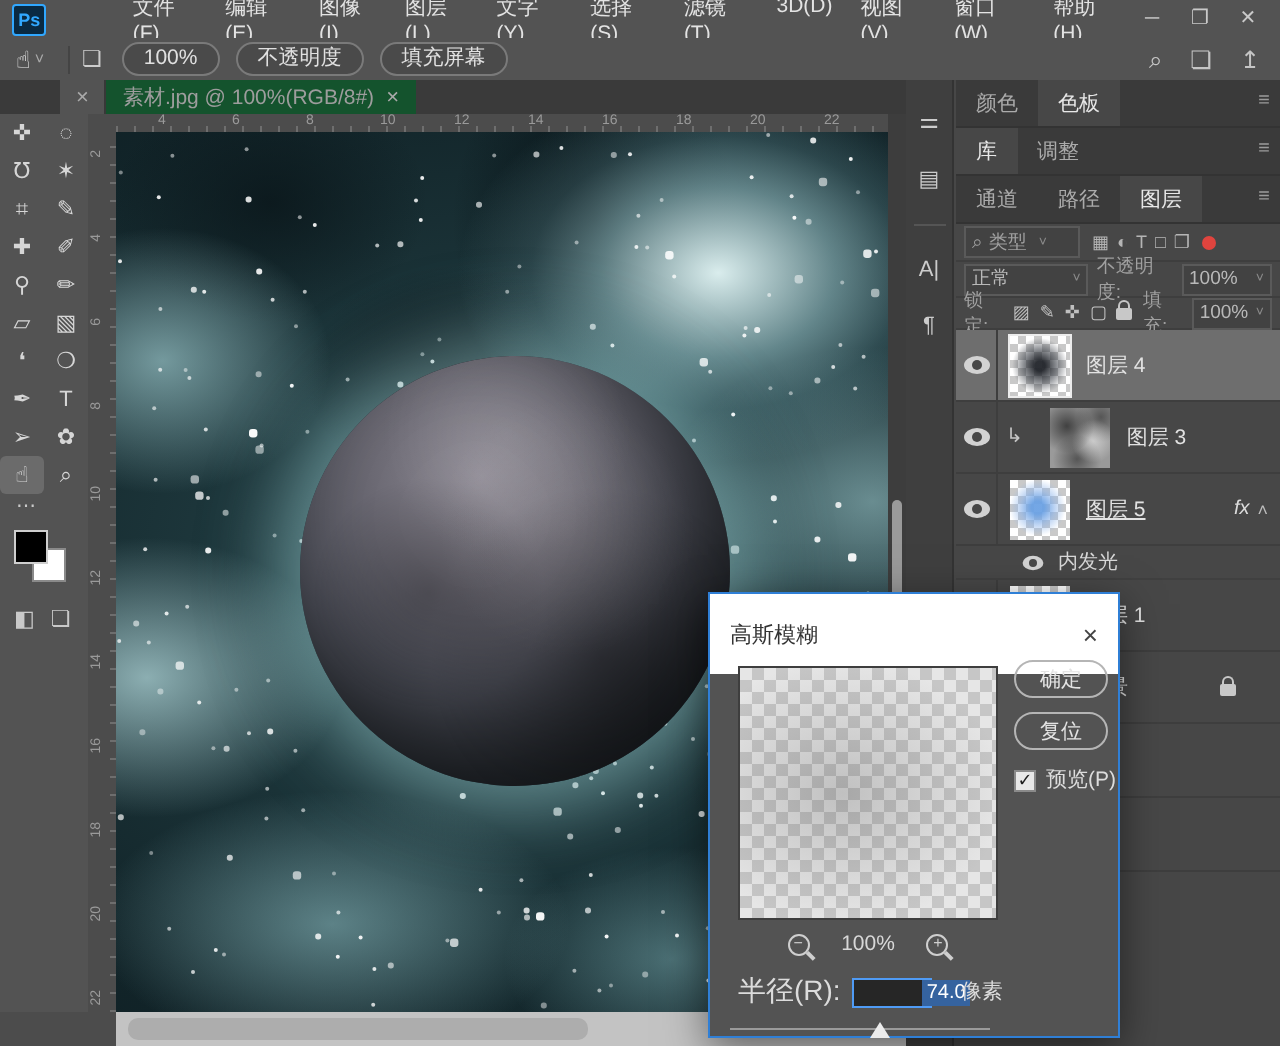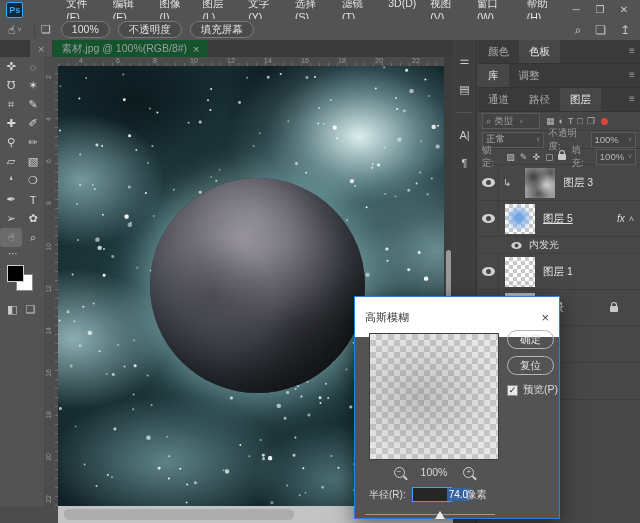--- a/index.html
+++ b/index.html
@@ -170,21 +170,21 @@
   .dlg-preview{position:absolute;left:152px;top:86px;display:flex;align-items:center;gap:5px;}
   .checkbox{width:11px;height:11px;background:#e8e8e8;border:1px solid #8a8a8a;display:flex;align-items:center;justify-content:center;
             font-size:9px;color:#1d1d1d;font-weight:bold;line-height:11px;box-sizing:border-box;}
   .dlg-preview-label{font-size:10.5px;color:#dcdcdc;}
   .zoom-row{position:absolute;left:14px;top:169px;width:130px;display:flex;align-items:center;justify-content:center;gap:16px;}
   .zoom-val{font-size:10.5px;color:#d8d8d8;}
   .mag{position:relative;width:9px;height:9px;border:1.5px solid #cfcfcf;border-radius:50%;}
   .mag::after{content:"";position:absolute;width:5px;height:1.5px;background:#cfcfcf;right:-4px;bottom:-2px;transform:rotate(45deg);}
   .mag i{position:absolute;left:0;top:-1px;width:9px;text-align:center;font-style:normal;font-size:8px;color:#cfcfcf;line-height:9px;}
   .radius-row{position:absolute;left:14px;top:190px;display:flex;align-items:center;gap:6px;}
-  .radius-label{font-size:10px;color:#dcdcdc;}
+  .radius-label{font-size:14px;color:#dcdcdc;}
   .radius-field{width:40px;height:15px;background:#262626;border:1px solid #4f9bf5;display:flex;align-items:center;box-sizing:border-box;padding-left:34px;}
   .radius-val{background:#35639f;color:#fff;font-size:10px;padding:0 2px;line-height:13px;}
   .unit-label{font-size:10.5px;color:#dcdcdc;margin-left:8px;}
   .slider{position:absolute;left:10px;top:214px;width:130px;height:8px;}
   .slider-track{position:absolute;left:0;top:3px;width:100%;height:1px;background:#9a9a9a;}
   .slider-thumb{position:absolute;top:0;width:0;height:0;border-left:5px solid transparent;border-right:5px solid transparent;
                 border-bottom:8px solid #ececec;transform:translateX(-50%);}
 </style>
 </head>
 <body>
@@ -381,20 +381,27 @@
           </span>
         <span class="lockicon" style="margin:0;"></span>
         <span>填充:</span>
         <div class="mini-select" style="width:36px;">
           <span>100%</span>
           <span class="mini-caret">˅</span>
         </div>
       </div>
 
       <div class="layer-list" id="layer-list">
+          <div class="layer-row selected">
+            <div class="eye-cell">
+              <span class="eye"></span>
+            </div>
+            <div class="thumb dark-blob sel"></div>
+            <span class="layer-name">图层 4</span>
+          </div>
           <div class="layer-row">
             <div class="eye-cell">
               <span class="eye"></span>
             </div>
             <span class="clip-arrow">↳</span>
             <div class="thumb gray-texture" style="margin-left: 14px;"></div>
             <span class="layer-name">图层 3</span>
           </div>
           <div class="layer-row">
             <div class="eye-cell">

